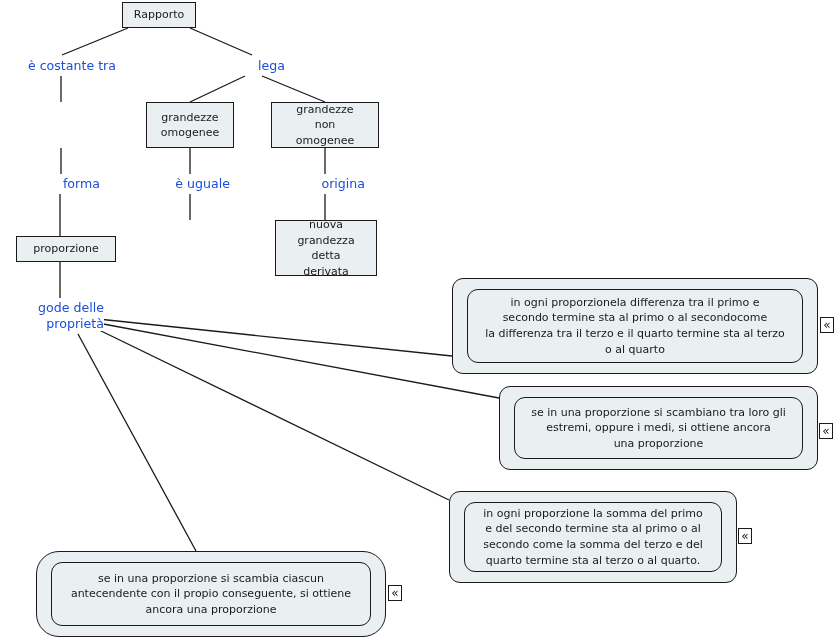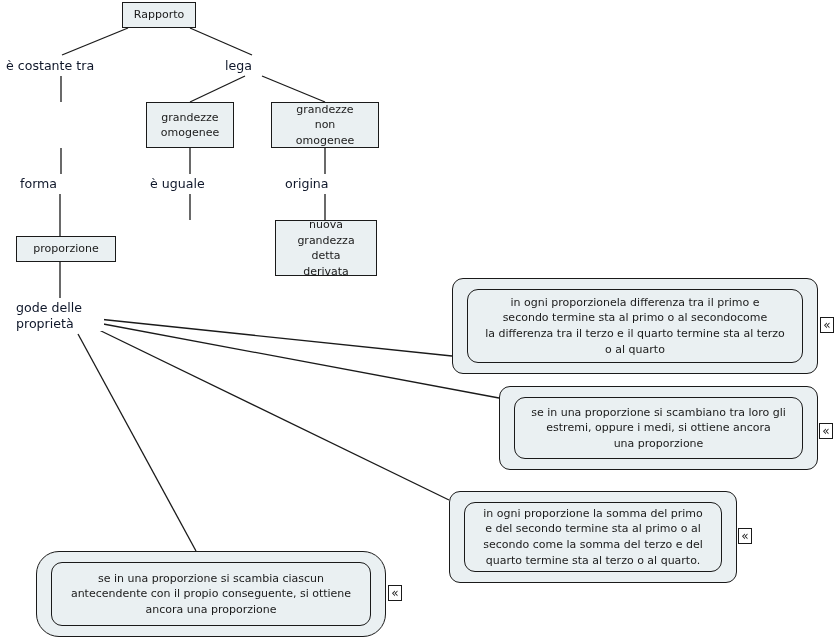--- a/index.html
+++ b/index.html
@@ -42,24 +42,24 @@
     font-size: 11px;
     line-height: 15.5px;
     color: #1a1a1a;
     white-space: pre-line;
     padding: 1px 23px;
   }
 
   
   .linkphrase {
     position: absolute;
-    text-align: left;
+    text-align: right;
     font-size: 12.6px;
     line-height: 15.5px;
-    color: #0f172a;
+    color: #1d4ed8;
     white-space: pre-line;
     background: #ffffff;
   }
 
   
   .notebox {
     position: absolute;
     box-sizing: border-box;
     background: #eaf0f2;
     border: 1.4px solid #1a1a1a;

